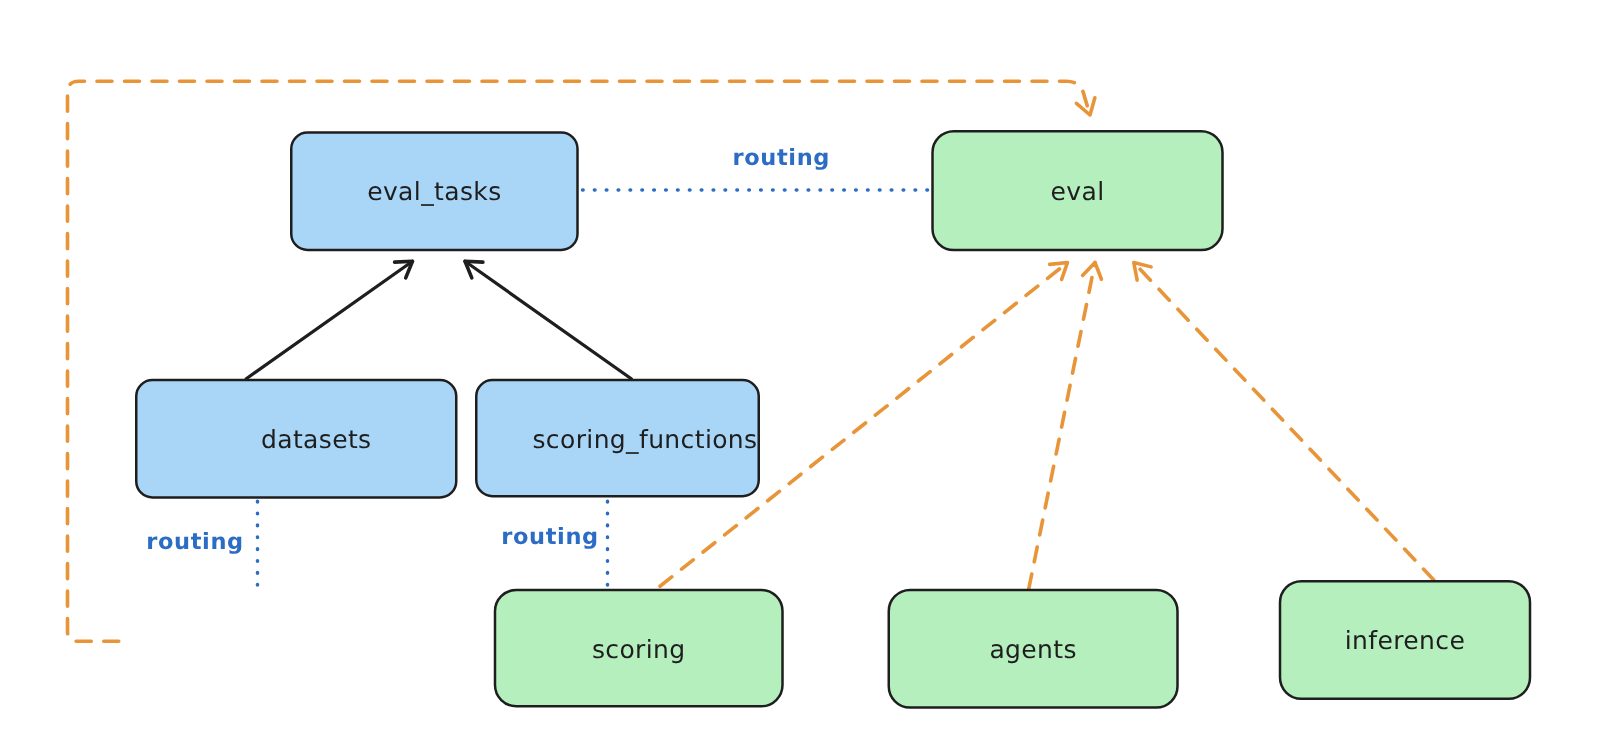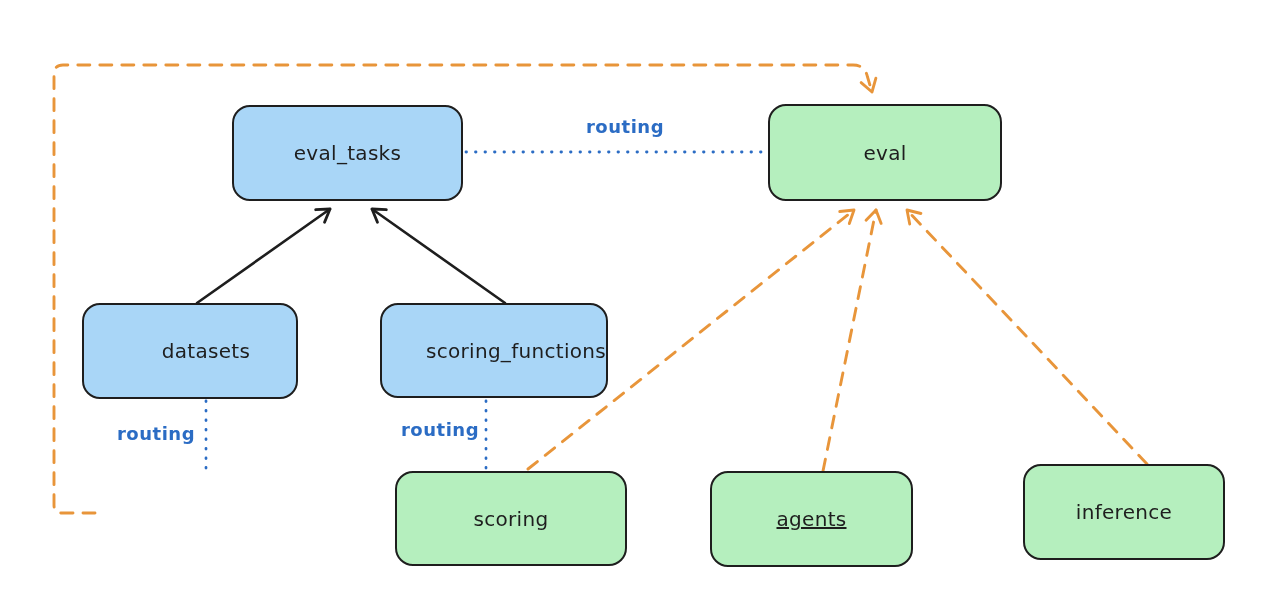--- a/index.html
+++ b/index.html
@@ -23,21 +23,21 @@
     box-sizing: border-box;
     border: 2.4px solid #1e1e1e;
     border-radius: 18px;
     display: flex;
     align-items: center;
     justify-content: center;
     font-size: 20px;
     color: #1e1e1e;
     letter-spacing: 0.3px;
   }
-  .node.blue  { background: #a9d6f7; }
+  .node.blue  { background: #a9d6f7; border-radius: 14px; }
   .node.green { background: #b5efbe; }
   .edge-label {
     position: absolute;
     z-index: 3;
     width: 140px;
     text-align: center;
     font-size: 18px;
     font-weight: 600;
     color: #2b6cc4;
     letter-spacing: 0.5px;
@@ -68,38 +68,38 @@
     <path d="M95,513 L62,513 Q54,513 54,505 L54,74 Q54,65 63,65 L853,65 Q865,65 867.5,77 L872,92" fill="none" stroke="#e8953a" stroke-width="2.9" stroke-linecap="round" stroke-dasharray="12 10" marker-end="url(#ah-orange)"></path>
     <path d="M528,469 L854,210" fill="none" stroke="#e8953a" stroke-width="2.9" stroke-linecap="round" stroke-dasharray="12 10" marker-end="url(#ah-orange)"></path>
     <path d="M823,471 L876,210" fill="none" stroke="#e8953a" stroke-width="2.9" stroke-linecap="round" stroke-dasharray="12 10" marker-end="url(#ah-orange)"></path>
     <path d="M1147,464 L907,210" fill="none" stroke="#e8953a" stroke-width="2.9" stroke-linecap="round" stroke-dasharray="12 10" marker-end="url(#ah-orange)"></path>
   </svg>
 
   <div class="node blue" style="left:232px; top:105px; width:231px; height:96px;">
     <span>eval_tasks</span>
   </div>
 
-  <div class="node green" style="left:768px; top:104px; width:234px; height:97px;">
+  <div class="node green" style="left:745px; top:104px; width:234px; height:97px;">
     <span>eval</span>
   </div>
 
-  <div class="node blue" style="left:82px; top:303px; width:216px; height:96px;padding-left:32px;">
+  <div class="node blue" style="left:108px; top:303px; width:258px; height:96px;padding-left:32px;">
     <span>datasets</span>
   </div>
 
   <div class="node blue" style="left:380px; top:303px; width:228px; height:95px;justify-content:flex-end;">
     <span>scoring_functions</span>
   </div>
 
 
   <div class="node green" style="left:385px; top:471px; width:232px; height:95px;margin-left:10px;">
     <span>scoring</span>
   </div>
 
-  <div class="node green" style="left:710px; top:471px; width:203px; height:96px;text-decoration:underline;">
+  <div class="node green" style="left:710px; top:471px; width:233px; height:96px;">
     <span>agents</span>
   </div>
 
   <div class="node green" style="left:1023px; top:464px; width:202px; height:96px;">
     <span>inference</span>
   </div>
 
   <div class="edge-label" style="left:555px; top:116px;">routing</div>
   <div class="edge-label" style="left:86px; top:423px;">routing</div>
   <div class="edge-label" style="left:370px; top:419px;">routing</div>

